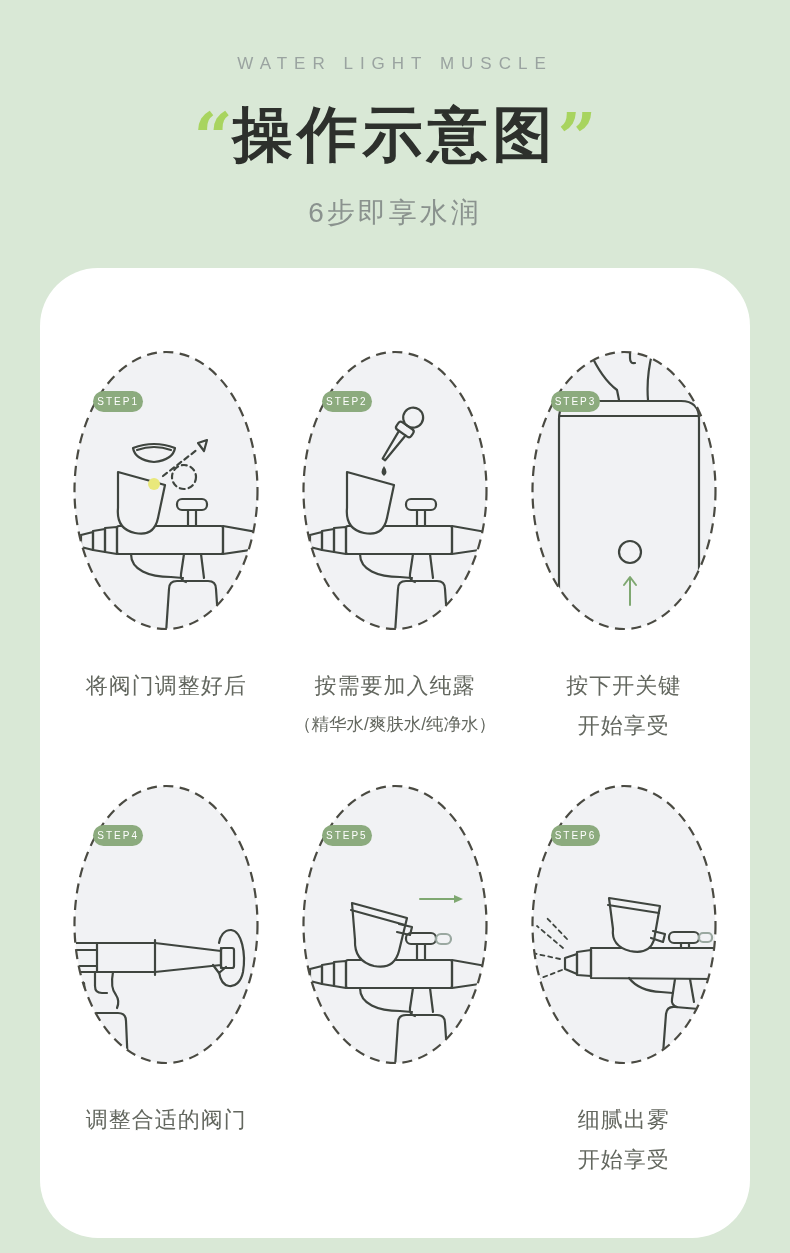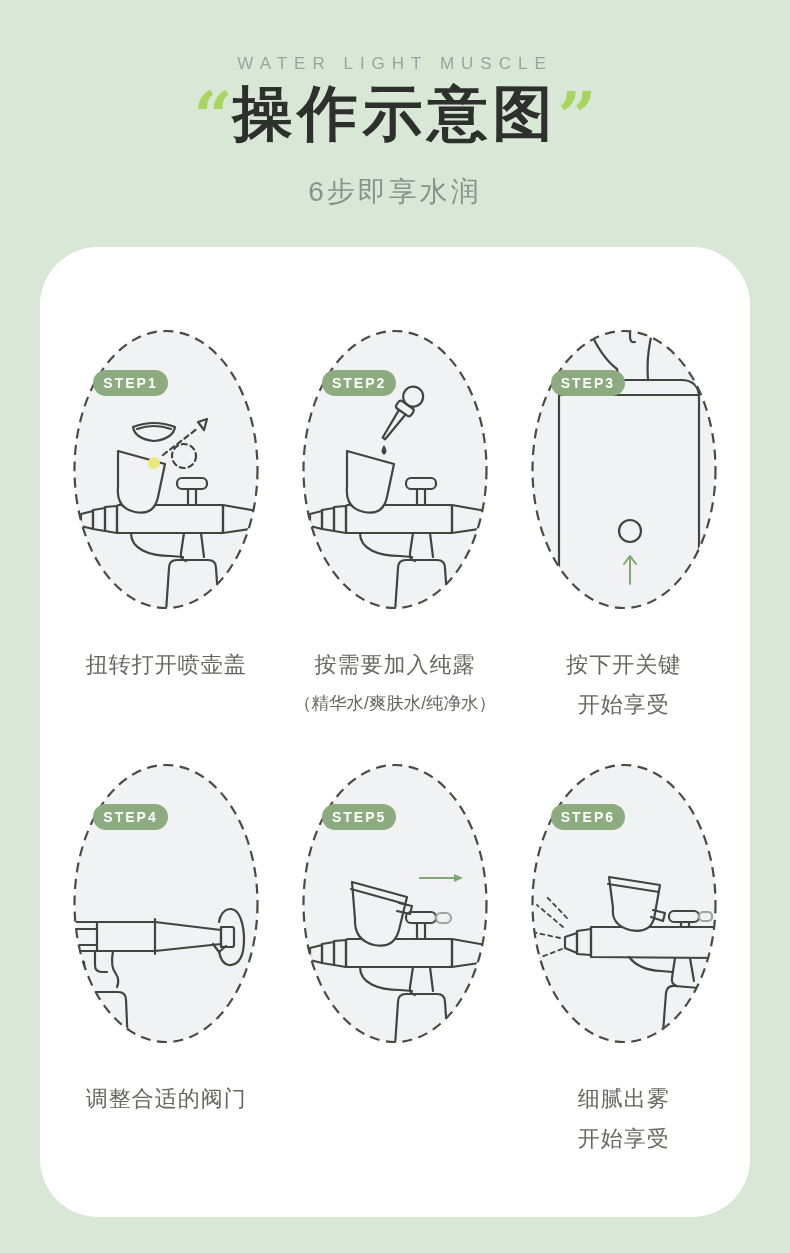--- a/index.html
+++ b/index.html
@@ -6,31 +6,31 @@
     --page-bg:#d9e8d6; --card-bg:#ffffff; --title-ink:#2d302c; --quote-green:#a8d45f;
     --eyebrow-gray:#9aa3a0; --subtitle-gray:#8a928e; --badge-green:#8cab7e; --badge-text:#ffffff;
     --caption-gray:#63675f; --oval-fill:#f1f2f4; --oval-dash:#4a4a42; --line-ink:#3f453f;
     --arrow-green:#7fa871; --dot-yellow:#e9e87b; --lite-ink:#9aa8a0;
   }
   *{margin:0;padding:0;box-sizing:border-box;}
   html,body{width:790px;height:1253px;overflow:hidden;}
   body{background:var(--page-bg);font-family:"Liberation Sans","DejaVu Sans",sans-serif;}
   .eyebrow{padding-top:30px;text-align:center;color:var(--eyebrow-gray);font-size:17px;
            letter-spacing:7px;font-weight:500;margin-top:24px;}
-  .title-row{text-align:center;margin-top:0;white-space:nowrap;}
+  .title-row{text-align:center;margin-top:21px;white-space:nowrap;}
   .quote{font-family:"DejaVu Serif","Liberation Serif",serif;font-weight:bold;color:var(--quote-green);
          font-size:68px;line-height:0;position:relative;top:6px;}
   .title{font-size:60px;font-weight:900;color:var(--title-ink);letter-spacing:5px;}
   .subtitle{text-align:center;margin-top:18px;color:var(--subtitle-gray);font-size:28px;letter-spacing:3px;}
   .card{width:710px;height:970px;margin:36px auto 0;background:var(--card-bg);border-radius:58px;}
   .grid{display:grid;grid-template-columns:repeat(3,1fr);row-gap:36px;padding:80px 12px 0;justify-items:center;}
   .cell{display:flex;flex-direction:column;align-items:center;}
   .oval-wrap{position:relative;width:190px;height:285px;}
   .badge{position:absolute;left:22px;top:43px;background:var(--badge-green);color:var(--badge-text);
-         font-size:14px;font-weight:bold;letter-spacing:2px;padding:5px 10px;border-radius:14px;}
+         font-size:10px;font-weight:normal;letter-spacing:2px;padding:5px 4px;border-radius:14px;}
   .caption{margin-top:33px;text-align:center;color:var(--caption-gray);font-size:22px;
            line-height:40px;letter-spacing:1px;}
   .cap-line.small{font-size:17.5px;line-height:36px;letter-spacing:0;}
   
   .ln{fill:none;stroke:var(--line-ink);stroke-width:2.2;stroke-linecap:round;stroke-linejoin:round;}
   .fillbg{fill:var(--oval-fill);}
   .dash{stroke-dasharray:5 4;}
   .dash2{stroke-dasharray:4 4;stroke-width:1.8;}
   .grn{stroke:var(--arrow-green);stroke-width:2;fill:none;stroke-linecap:round;stroke-linejoin:round;}
   .lite{stroke:var(--lite-ink);}
@@ -81,21 +81,21 @@
               <path class="ln" d="M136,92 L127,95 L133,103 Z"></path>
               <circle class="ln dash" cx="113" cy="129" r="12"></circle>
             </g>
             <circle cx="83" cy="136" r="6" fill="var(--dot-yellow)"></circle>
           </g>
           <ellipse class="ovline" cx="95" cy="142.5" rx="91.5" ry="138.5"></ellipse>
         </svg>
         <span class="badge">STEP1</span>
       </div>
       <div class="caption">
-        <div class="cap-line">扭转打开喷壶盖</div>
+        <div class="cap-line">将阀门调整好后</div>
         <div class="cap-line"></div>
       </div>
     </div>
 
     <div class="cell">
       <div class="oval-wrap">
         <svg width="190" height="285" viewBox="0 0 190 285">
           <defs>
               <clipPath id="c2">
                 <ellipse cx="95" cy="142.5" rx="91" ry="138"></ellipse>

